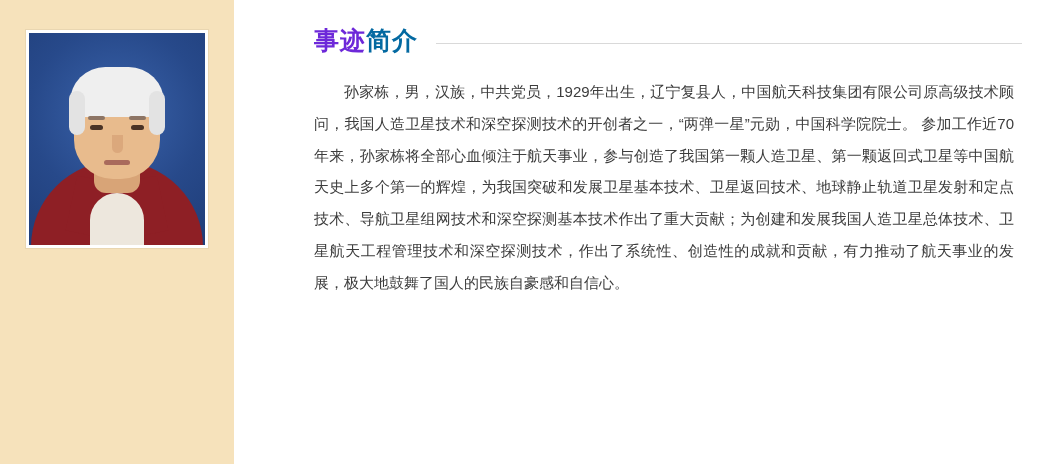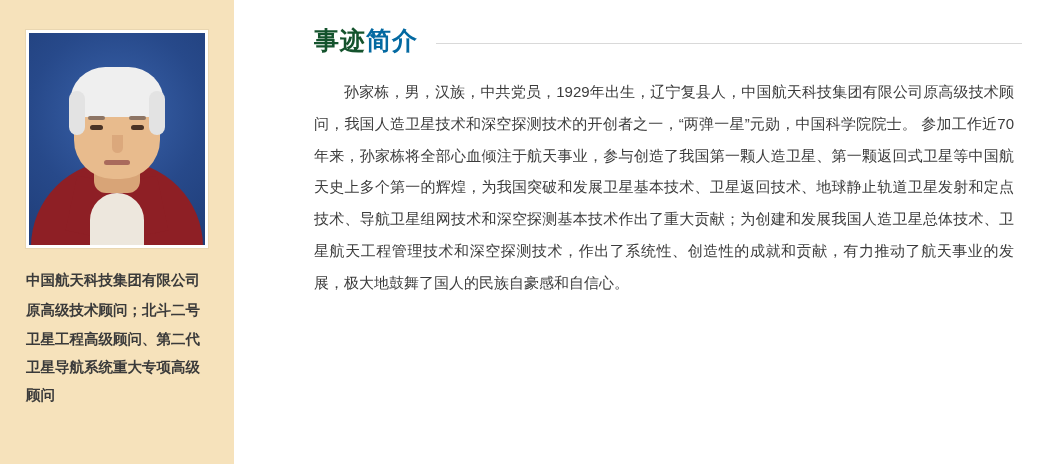--- a/index.html
+++ b/index.html
@@ -195,21 +195,21 @@
     align-items: center;
     position: relative;
     height: 44px;
   }
   .section-title {
     font-size: 25px;
     font-weight: bold;
     letter-spacing: 1px;
     white-space: nowrap;
   }
-  .section-title .t-red { color: #14532d; }
+  .section-title .t-red { color: #6d28d9; }
   .section-title .t-dark { color: #0369a1; font-family: Liberation Serif, serif; }
   .title-rule {
     flex: 1;
     height: 1px;
     background: #d9d9d9;
     margin-left: 18px;
     margin-top: 6px;
   }
   .body-text {
     margin-top: 14px;
@@ -241,24 +241,20 @@
       <div class="portrait-hair-side-l"></div>
       <div class="portrait-hair-side-r"></div>
       <div class="portrait-brow-l"></div>
       <div class="portrait-brow-r"></div>
       <div class="portrait-eye-l"></div>
       <div class="portrait-eye-r"></div>
       <div class="portrait-nose"></div>
       <div class="portrait-mouth"></div>
     </div>
 
-    <div class="profile-meta">
-      <div class="profile-org">中国航天科技集团有限公司</div>
-      <div class="profile-titles">原高级技术顾问；北斗二号卫星工程高级顾问、第二代卫星导航系统重大专项高级顾问</div>
-    </div>
 
   </div>
 
   <div class="content">
 
     <div class="section-head">
       <div class="section-title">
         <span class="t-red">事迹</span><span class="t-dark">简介</span>
       </div>
       <div class="title-rule"></div>

